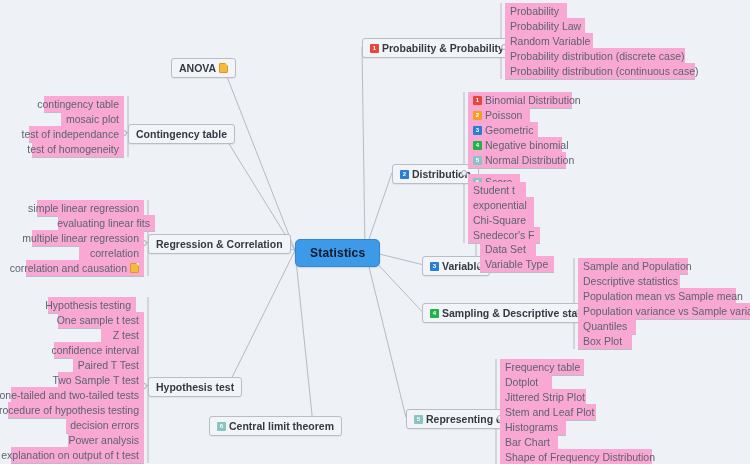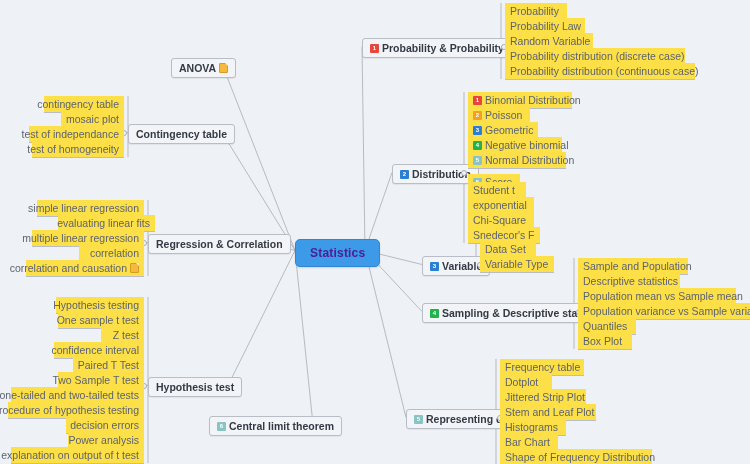--- a/index.html
+++ b/index.html
@@ -28,21 +28,21 @@
     height: 464px;
     pointer-events: none;
   }
 
   
   .root-node {
     position: absolute;
     background: #3d9ae8;
     border: 1px solid #2e86d4;
     border-radius: 5px;
-    color: #4c1d95;
+    color: #0f172a;
     font-size: 12px;
     font-weight: bold;
     padding: 6px 14px;
     white-space: nowrap;
     box-shadow: 0 1px 2px rgba(0,0,0,0.12);
     letter-spacing: .2px;
   }
 
   
   .branch-node {
@@ -57,21 +57,21 @@
     white-space: nowrap;
     display: flex;
     align-items: center;
     gap: 3px;
     box-shadow: 0 1px 1px rgba(0,0,0,0.06);
   }
 
   
   .leaf-node {
     position: absolute;
-    background: #fde047;
+    background: #f9a8d4;
     border-bottom: 1px solid #b9bdc6;
     color: #5c6370;
     font-size: 10.5px;
     padding: 1px 5px 1px 5px;
     white-space: nowrap;
     display: flex;
     align-items: center;
     gap: 3px;
     line-height: 14px;
   }
@@ -278,21 +278,21 @@
         <span>Shape of Frequency Distribution</span>
       </div>
       <div class="branch-node" style="left: 209px; top: 416px;">
         <span class="badge" style="background: rgb(137, 196, 196);">6</span>
         <span>Central limit theorem</span>
       </div>
       <div class="branch-node" style="left: 148px; top: 377px;">
         <span>Hypothesis test</span>
       </div>
       <div class="conn-dot" style="left: 141px; top: 382.5px;"></div>
-      <div class="leaf-node leftward" style="left: 56px; top: 297px; width: 88px; box-sizing: border-box;">
+      <div class="leaf-node leftward" style="left: 48px; top: 297px; width: 88px; box-sizing: border-box;">
         <span>Hypothesis testing</span>
       </div>
       <div class="leaf-node leftward" style="left: 58px; top: 312px; width: 86px; box-sizing: border-box;">
         <span>One sample t test</span>
       </div>
       <div class="leaf-node leftward" style="left: 101px; top: 327px; width: 43px; box-sizing: border-box;">
         <span>Z test</span>
       </div>
       <div class="leaf-node leftward" style="left: 54px; top: 342px; width: 90px; box-sizing: border-box;">
         <span>confidence interval</span>

